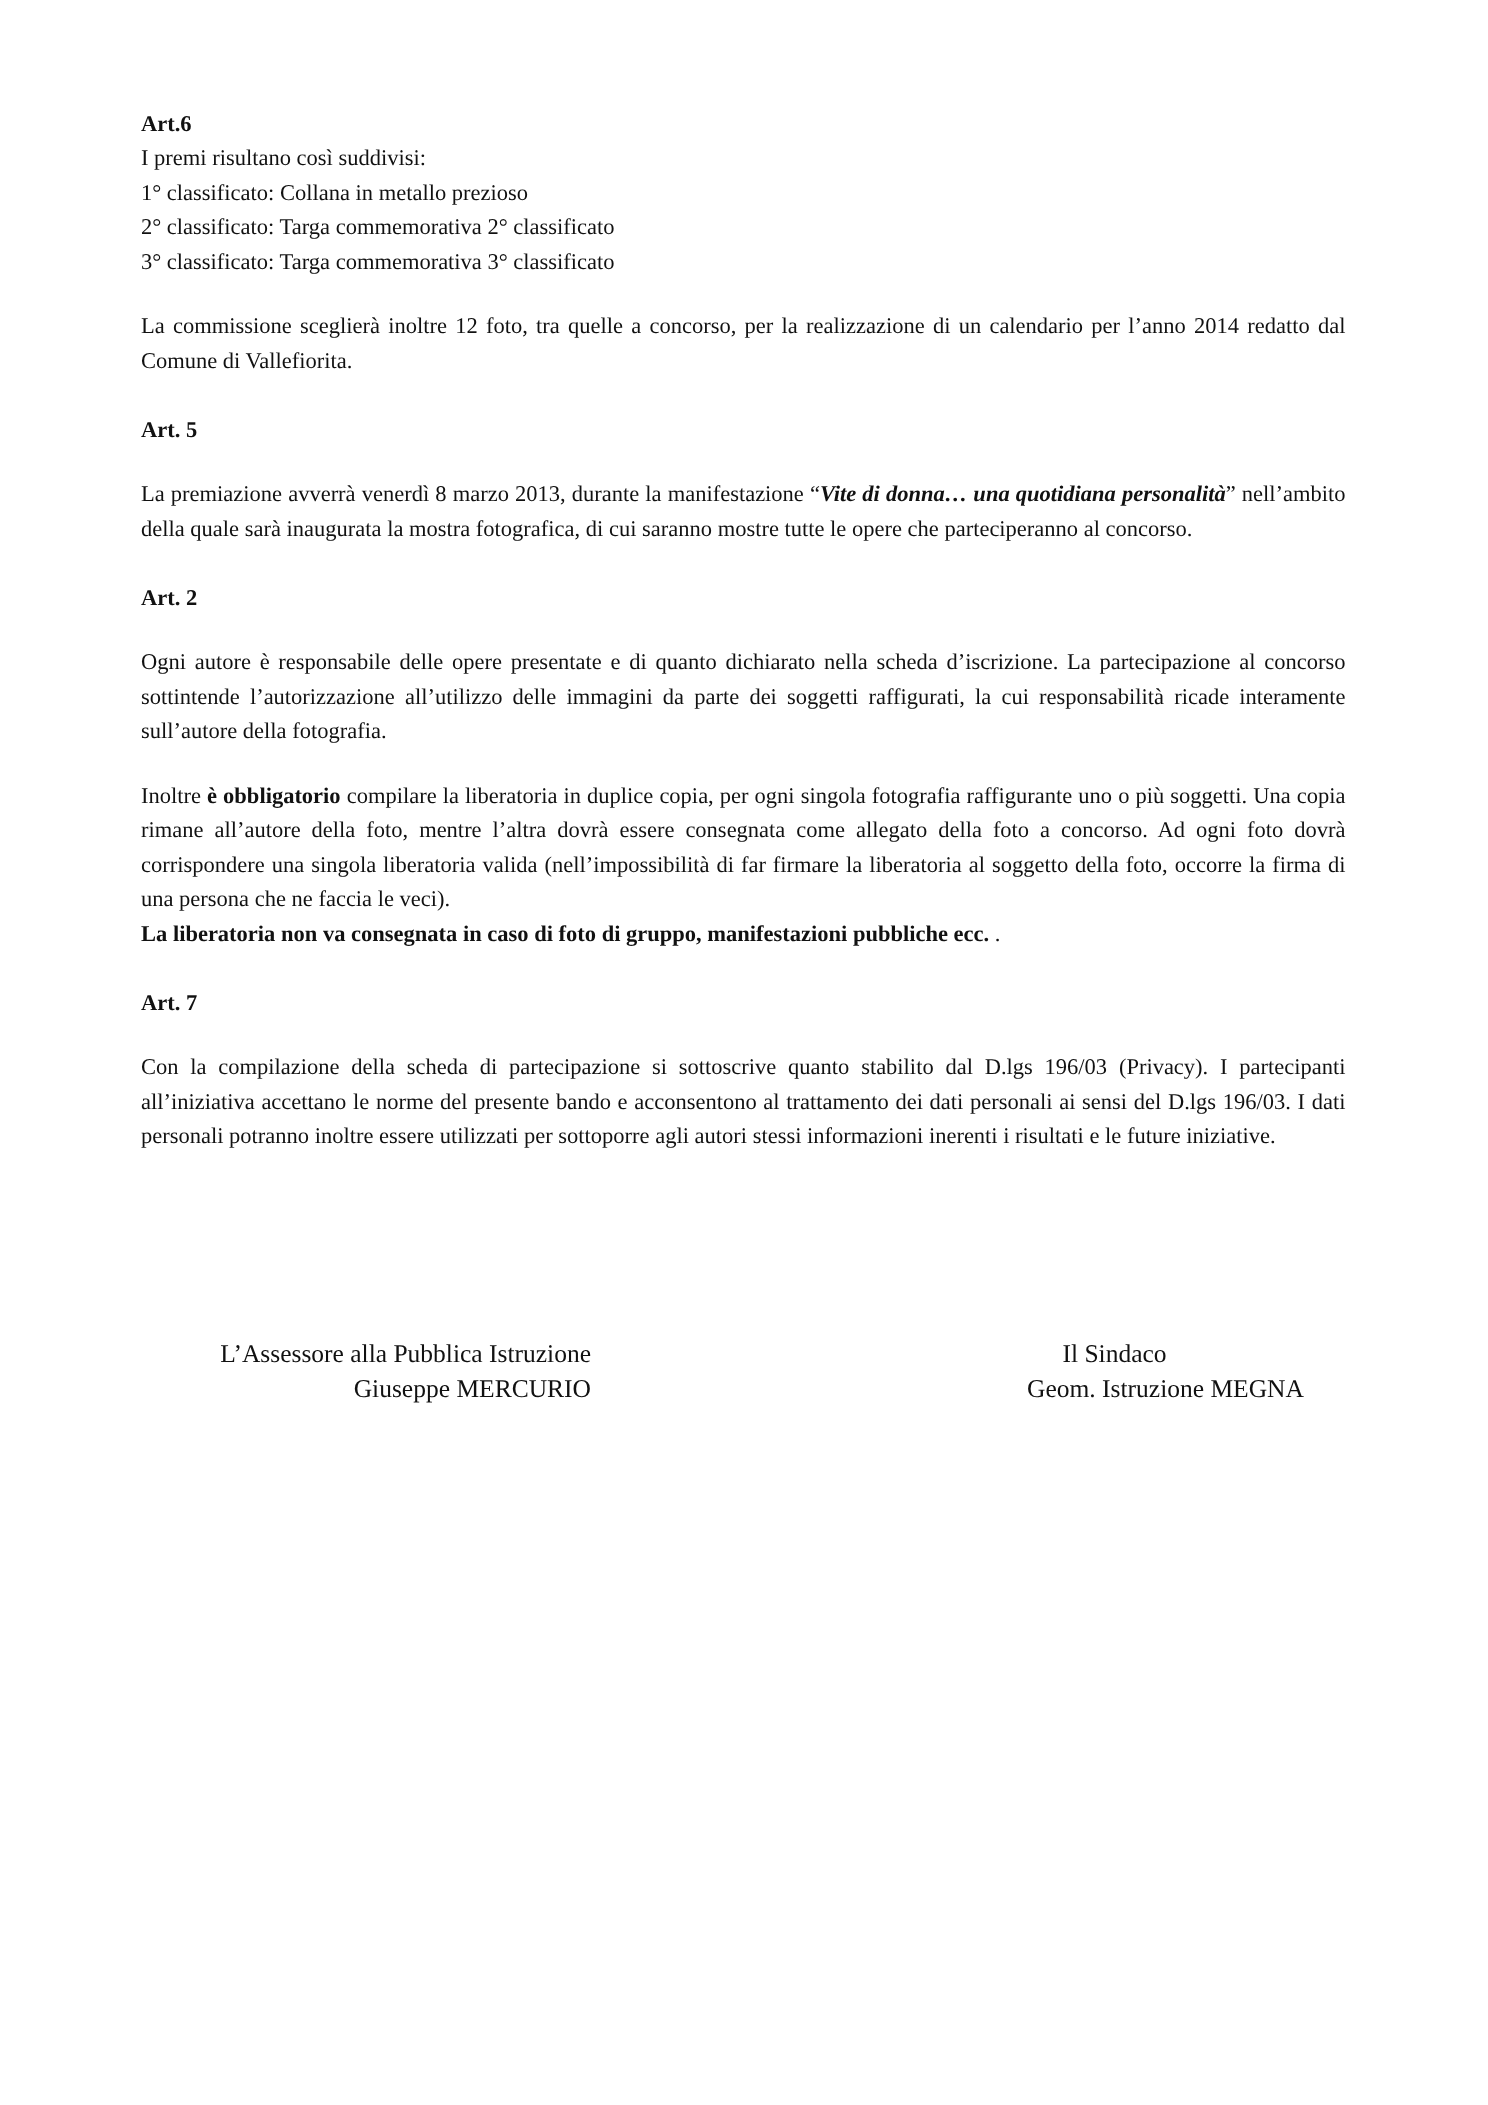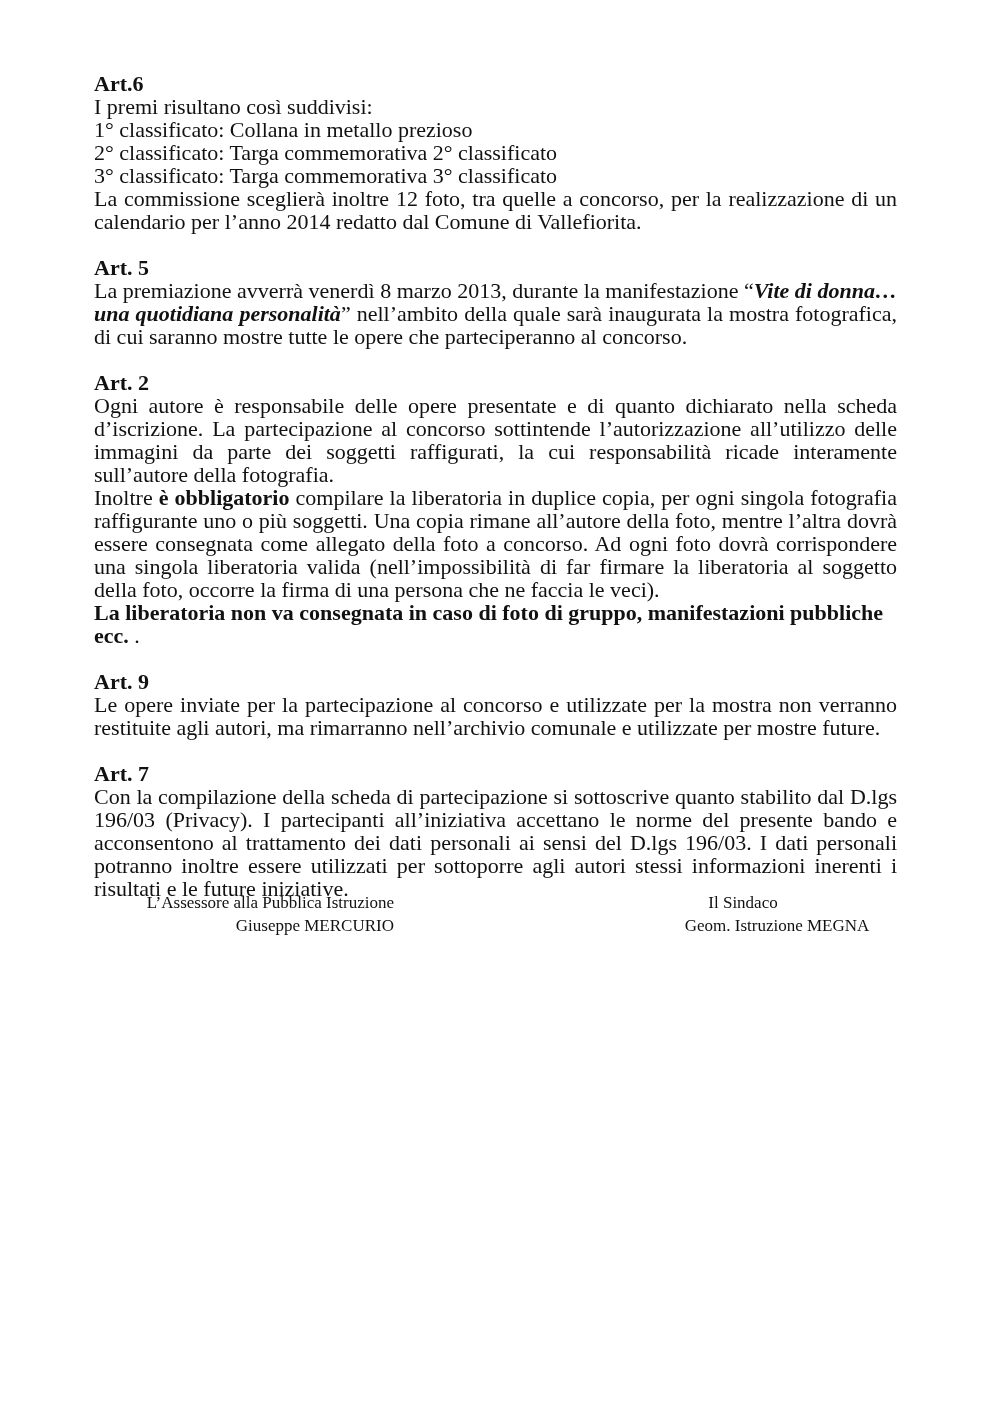--- a/index.html
+++ b/index.html
@@ -3,27 +3,27 @@
   <meta charset="utf-8">
   <style>
     html, body { margin: 0; padding: 0; background: #ffffff; }
     body { width: 992px; height: 1403px; position: relative; overflow: hidden; }
     .page {
       position: absolute;
       left: 94px;
       top: 72px;
       width: 803px;
       font-family: "Liberation Serif", serif;
-      font-size: 22px;
+      font-size: 15px;
       line-height: 23px;
       color: #111111;
     }
     .head { font-weight: bold; margin: 0; }
     p { margin: 0; }
-    .just { text-align: justify; text-align-last: left; }
+    .just { text-align: justify; text-align-last: left; margin-top: 20px; }
     .section { margin-bottom: 23px; }
     .bi { font-weight: bold; font-style: italic; }
     .b { font-weight: bold; }
     .sig {
       position: absolute;
       top: 891px;
       left: 94px;
       width: 803px;
       font-family: "Liberation Serif", serif;
       font-size: 17px;
@@ -54,24 +54,20 @@
     <p class="just"><span>La premiazione avverrà venerdì 8 marzo 2013, durante la manifestazione “</span><span class="bi">Vite di donna… una quotidiana personalità</span><span>” nell’ambito della quale sarà inaugurata la mostra fotografica, di cui saranno mostre tutte le opere che parteciperanno al concorso.</span></p>
   </div>
 
   <div class="section">
     <p class="head">Art. 2</p>
     <p class="just">Ogni autore è responsabile delle opere presentate e di quanto dichiarato nella scheda d’iscrizione. La partecipazione al concorso sottintende l’autorizzazione all’utilizzo delle immagini da parte dei soggetti raffigurati, la cui responsabilità ricade interamente sull’autore della fotografia.</p>
     <p class="just"><span>Inoltre </span><span class="b">è obbligatorio</span><span> compilare la liberatoria in duplice copia, per ogni singola fotografia raffigurante uno o più soggetti. Una copia rimane all’autore della foto, mentre l’altra dovrà essere consegnata come allegato della foto a concorso. Ad ogni foto dovrà corrispondere una singola liberatoria valida (nell’impossibilità di far firmare la liberatoria al soggetto della foto, occorre la firma di una persona che ne faccia le veci).</span></p>
     <p><span class="b">La liberatoria non va consegnata in caso di foto di gruppo, manifestazioni pubbliche ecc.</span><span> .</span></p>
   </div>
 
-  <div class="section">
-    <p class="head">Art. 9</p>
-    <p class="just">Le opere inviate per la partecipazione al concorso e utilizzate per la mostra non verranno restituite agli autori, ma rimarranno nell’archivio comunale e utilizzate per mostre future.</p>
-  </div>
 
   <div class="section">
     <p class="head">Art. 7</p>
     <p class="just">Con la compilazione della scheda di partecipazione si sottoscrive quanto stabilito dal D.lgs 196/03 (Privacy). I partecipanti all’iniziativa accettano le norme del presente bando e acconsentono al trattamento dei dati personali ai sensi del D.lgs 196/03. I dati personali potranno inoltre essere utilizzati per sottoporre agli autori stessi informazioni inerenti i risultati e le future iniziative.</p>
   </div>
 
 </div>
 
 <div class="sig">
   <div class="sig-left">

